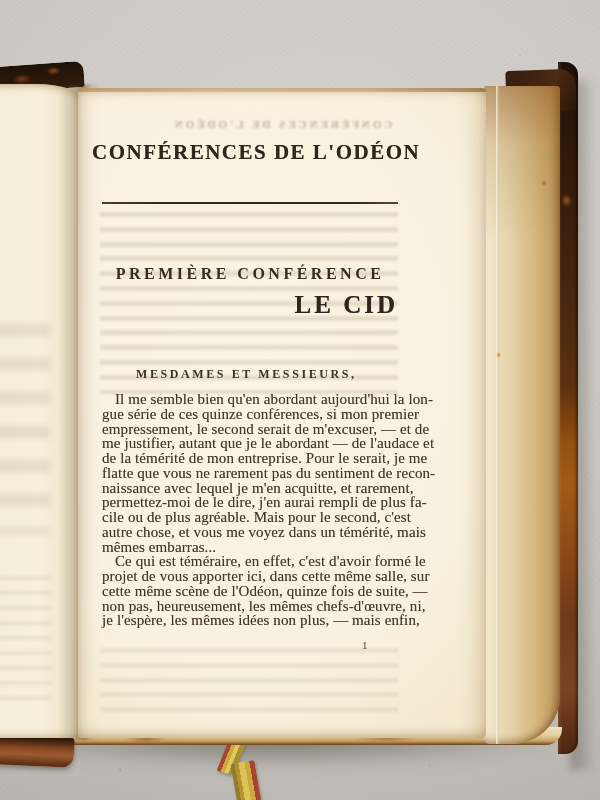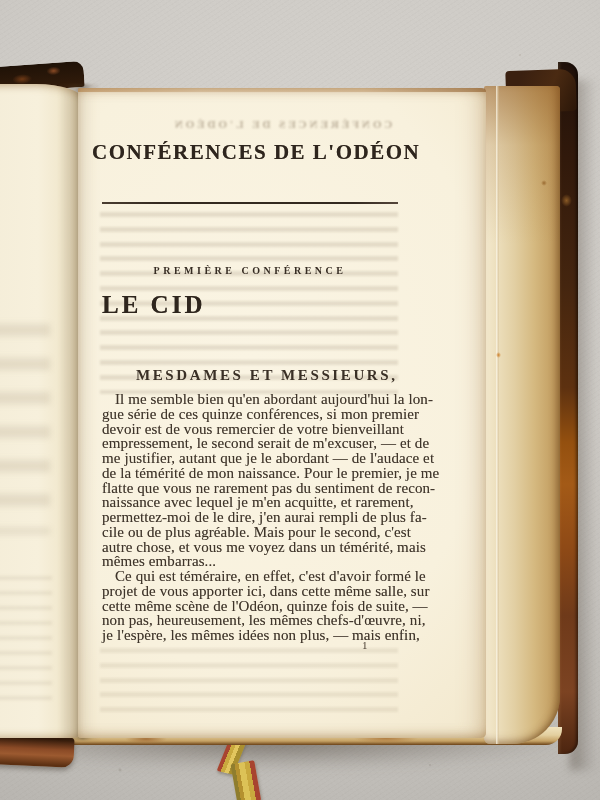--- a/index.html
+++ b/index.html
@@ -199,32 +199,32 @@
     text-align:center;font-weight:bold;font-size:21px;letter-spacing:1.5px;
     color:#2e251d;white-space:nowrap;
     text-shadow:0 0 .5px rgba(46,37,29,.6);
   }
   .rule{
     position:absolute;left:0;top:114px;width:296px;height:2px;
     background:linear-gradient(to right,#4a3d30,#33291f 20%,#33291f 85%,#55463a);
   }
   .lecture-heading{
     position:absolute;left:0;top:177px;width:296px;
-    text-align:center;font-weight:bold;font-size:10px;letter-spacing:3.5px;
+    text-align:center;font-weight:bold;font-size:16px;letter-spacing:3.5px;
     color:#362c23;white-space:nowrap;
   }
   .chapter-title{
     position:absolute;left:0;top:203px;width:296px;
-    text-align:left;font-weight:bold;font-size:25px;letter-spacing:3px;
+    text-align:right;font-weight:bold;font-size:25px;letter-spacing:3px;
     color:#2e251d;white-space:nowrap;
     text-shadow:0 0 .5px rgba(46,37,29,.6);
   }
   .salutation{
     position:absolute;left:34px;top:279px;
-    font-size:15px;font-weight:bold;letter-spacing:2.6px;
+    font-size:12px;font-weight:bold;letter-spacing:2.6px;
     color:#3a3026;white-space:nowrap;
   }
   .body-text{
     position:absolute;left:0;top:304px;width:296px;
     font-size:15px;line-height:14.75px;letter-spacing:.1px;
     text-shadow:0 0 .4px rgba(63,53,43,.45);
   }
   .body-line{
     white-space:nowrap;text-align:justify;text-align-last:justify;
   }
@@ -281,24 +281,23 @@
     <div class="content">
       <div class="series-title">CONFÉRENCES DE L'ODÉON</div>
       <div class="rule"></div>
       <div class="lecture-heading">PREMIÈRE CONFÉRENCE</div>
       <div class="chapter-title">LE CID</div>
       <div class="salutation">MESDAMES ET MESSIEURS,</div>
 
       <div class="body-text">
         <div class="body-line indent">Il me semble bien qu'en abordant aujourd'hui la lon-</div>
         <div class="body-line">gue série de ces quinze conférences, si mon premier</div>
-        <div class="body-line">devoir est de vous remercier de votre bienveillant</div>
         <div class="body-line">empressement, le second serait de m'excuser, — et de</div>
         <div class="body-line">me justifier, autant que je le abordant — de l'audace et</div>
-        <div class="body-line">de la témérité de mon naissance. Pour le premier, je me</div>
+        <div class="body-line">de la témérité de mon entreprise. Pour le serait, je me</div>
         <div class="body-line">flatte que vous ne rarement pas du sentiment de recon-</div>
         <div class="body-line">naissance avec lequel je m'en acquitte, et rarement,</div>
         <div class="body-line">permettez-moi de le dire, j'en aurai rempli de plus fa-</div>
         <div class="body-line">cile ou de plus agréable. Mais pour le second, c'est</div>
         <div class="body-line">autre chose, et vous me voyez dans un témérité, mais</div>
         <div class="body-line para-end">mêmes embarras...</div>
         <div class="body-line indent">Ce qui est téméraire, en effet, c'est d'avoir formé le</div>
         <div class="body-line">projet de vous apporter ici, dans cette même salle, sur</div>
         <div class="body-line">cette même scène de l'Odéon, quinze fois de suite, —</div>
         <div class="body-line">non pas, heureusement, les mêmes chefs-d'œuvre, ni,</div>

